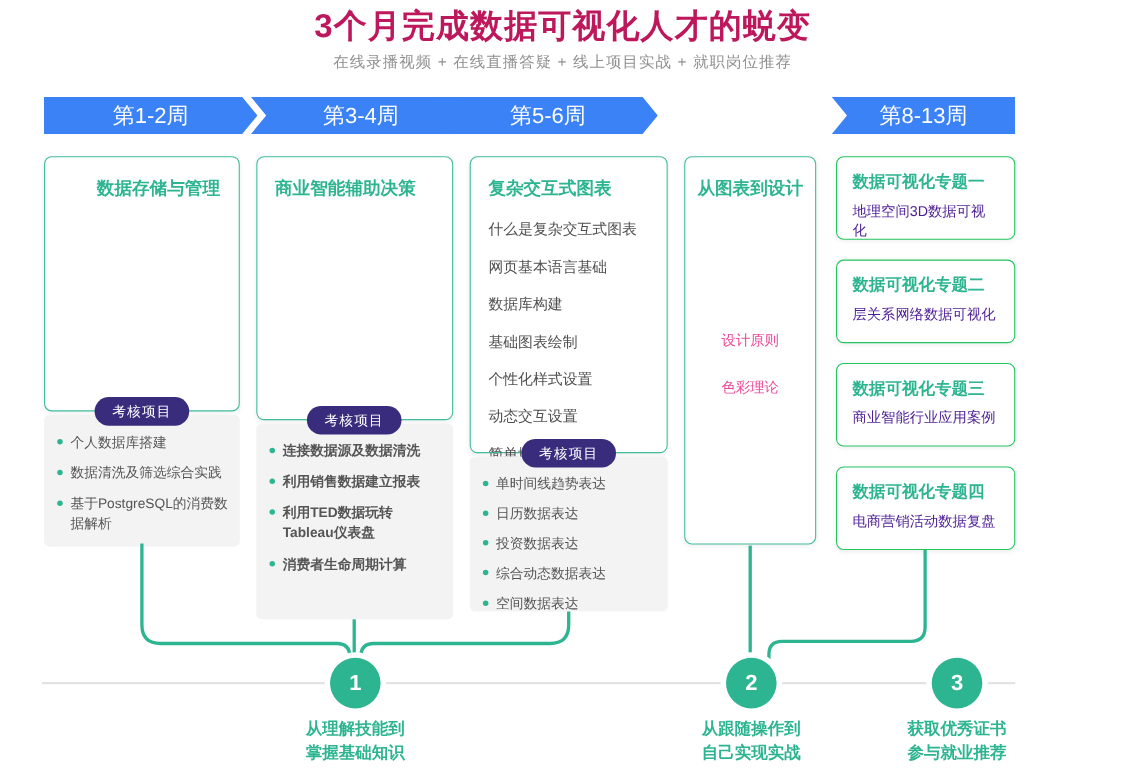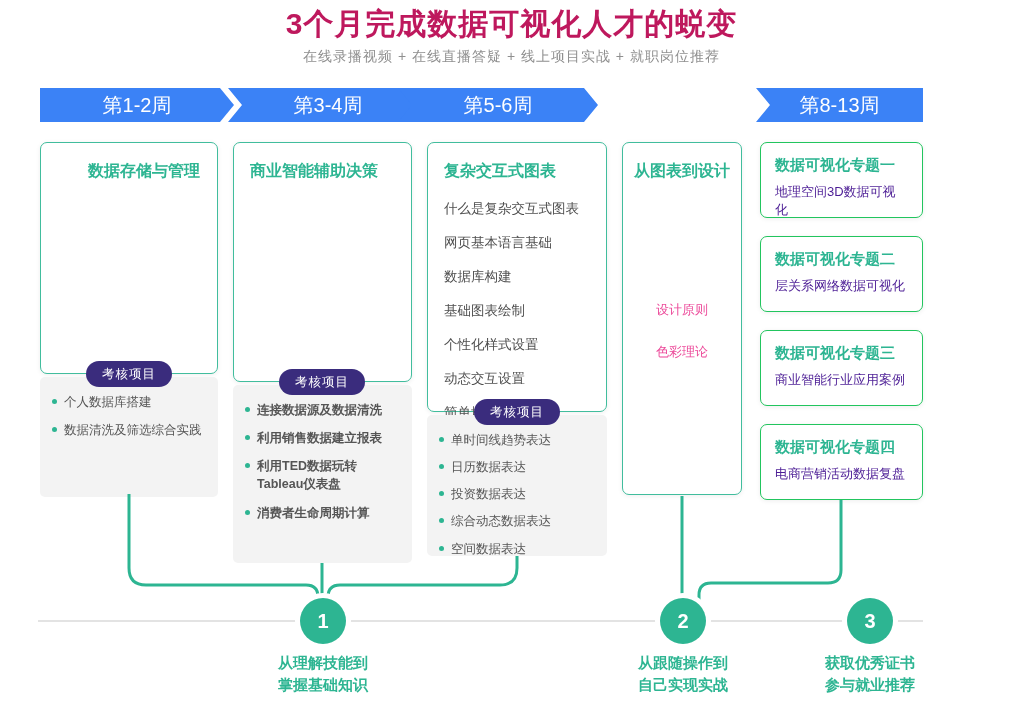--- a/index.html
+++ b/index.html
@@ -108,20 +108,21 @@
   </svg>
 
   <div class="card c1">
     <div class="card-title">数据存储与管理</div>
   </div>
   <div class="badge bd1">考核项目</div>
   <div class="projects p1">
     <ul class="project-list">
       <li>个人数据库搭建</li>
       <li>数据清洗及筛选综合实践</li>
+      <li>基于PostgreSQL的消费数据解析</li>
     </ul>
   </div>
 
   <div class="card c2">
     <div class="card-title">商业智能辅助决策</div>
   </div>
   <div class="badge bd2">考核项目</div>
   <div class="projects p2">
     <ul class="project-list">
       <li>连接数据源及数据清洗</li>

